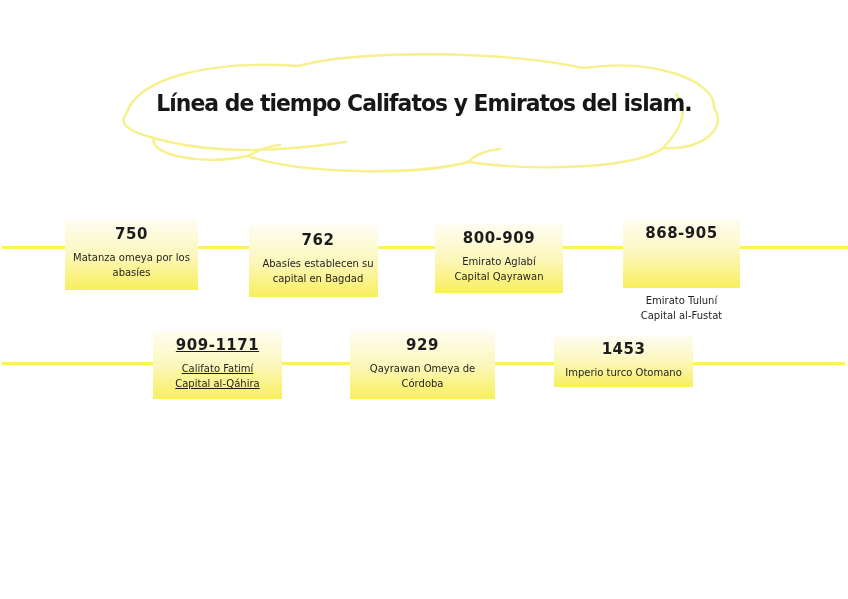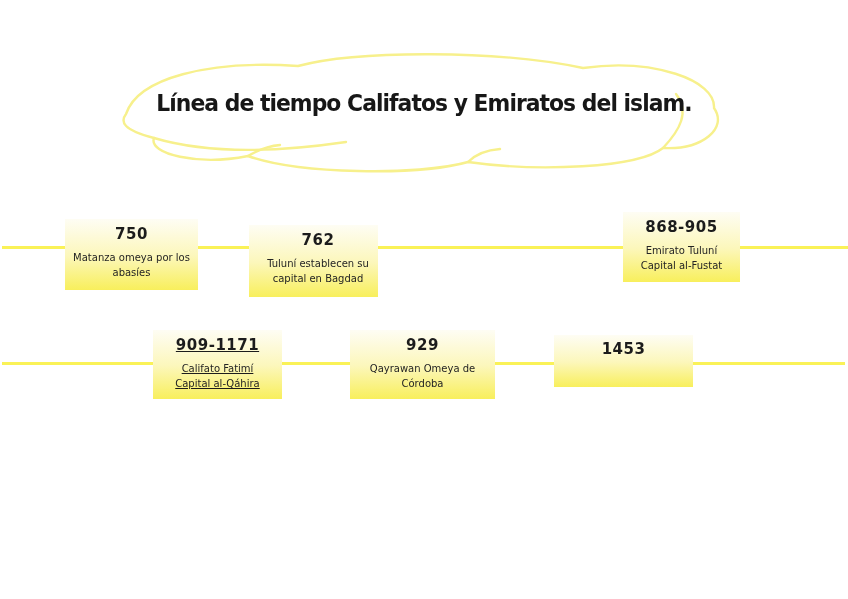--- a/index.html
+++ b/index.html
@@ -40,21 +40,21 @@
   .desc {
     display: flex; flex-direction: column; align-items: center;
     font-size: 10px; line-height: 15px; color: #242424;
     text-align: center; width: 100%;
   }
 
   
   .b0 { left: 65px;  top: 219px; width: 133px; height: 71px; }
   .b1 { left: 249px; top: 225px; width: 129px; height: 72px; padding-left: 9px; }
   .b2 { left: 435px; top: 223px; width: 128px; height: 70px; }
-  .b3 { left: 623px; top: 212px; width: 117px; height: 70px; }
+  .b3 { left: 623px; top: 218px; width: 117px; height: 70px; gap: 44px; }
   
   .b4 { left: 153px; top: 330px; width: 129px; height: 69px; text-decoration: underline; }
   .b5 { left: 350px; top: 330px; width: 145px; height: 69px; }
   .b6 { left: 554px; top: 335px; width: 139px; height: 52px; padding-top: 5px; }
   .b6 .date { }
 </style>
 </head>
 <body>
 
 <div class="canvas">
@@ -87,25 +87,32 @@
     <div class="date">750</div>
     <div class="desc">
       <span>Matanza omeya por los</span>
       <span>abasíes</span>
     </div>
   </div>
 
   <div class="event b1">
     <div class="date">762</div>
     <div class="desc">
-      <span>Tuluní establecen su</span>
+      <span>Abasíes establecen su</span>
       <span>capital en Bagdad</span>
     </div>
   </div>
 
+  <div class="event b2">
+    <div class="date">800-909</div>
+    <div class="desc">
+      <span>Emirato Aglabí</span>
+      <span>Capital Qayrawan</span>
+    </div>
+  </div>
 
   <div class="event b3">
     <div class="date">868-905</div>
     <div class="desc">
       <span>Emirato Tuluní</span>
       <span>Capital al-Fustat</span>
     </div>
   </div>
 
   <div class="event b4">
@@ -119,15 +126,18 @@
   <div class="event b5">
     <div class="date">929</div>
     <div class="desc">
       <span>Qayrawan Omeya de</span>
       <span>Córdoba</span>
     </div>
   </div>
 
   <div class="event b6">
     <div class="date">1453</div>
+    <div class="desc">
+      <span>Imperio turco Otomano</span>
+    </div>
   </div>
 
 </div>
 
 </body></html>

